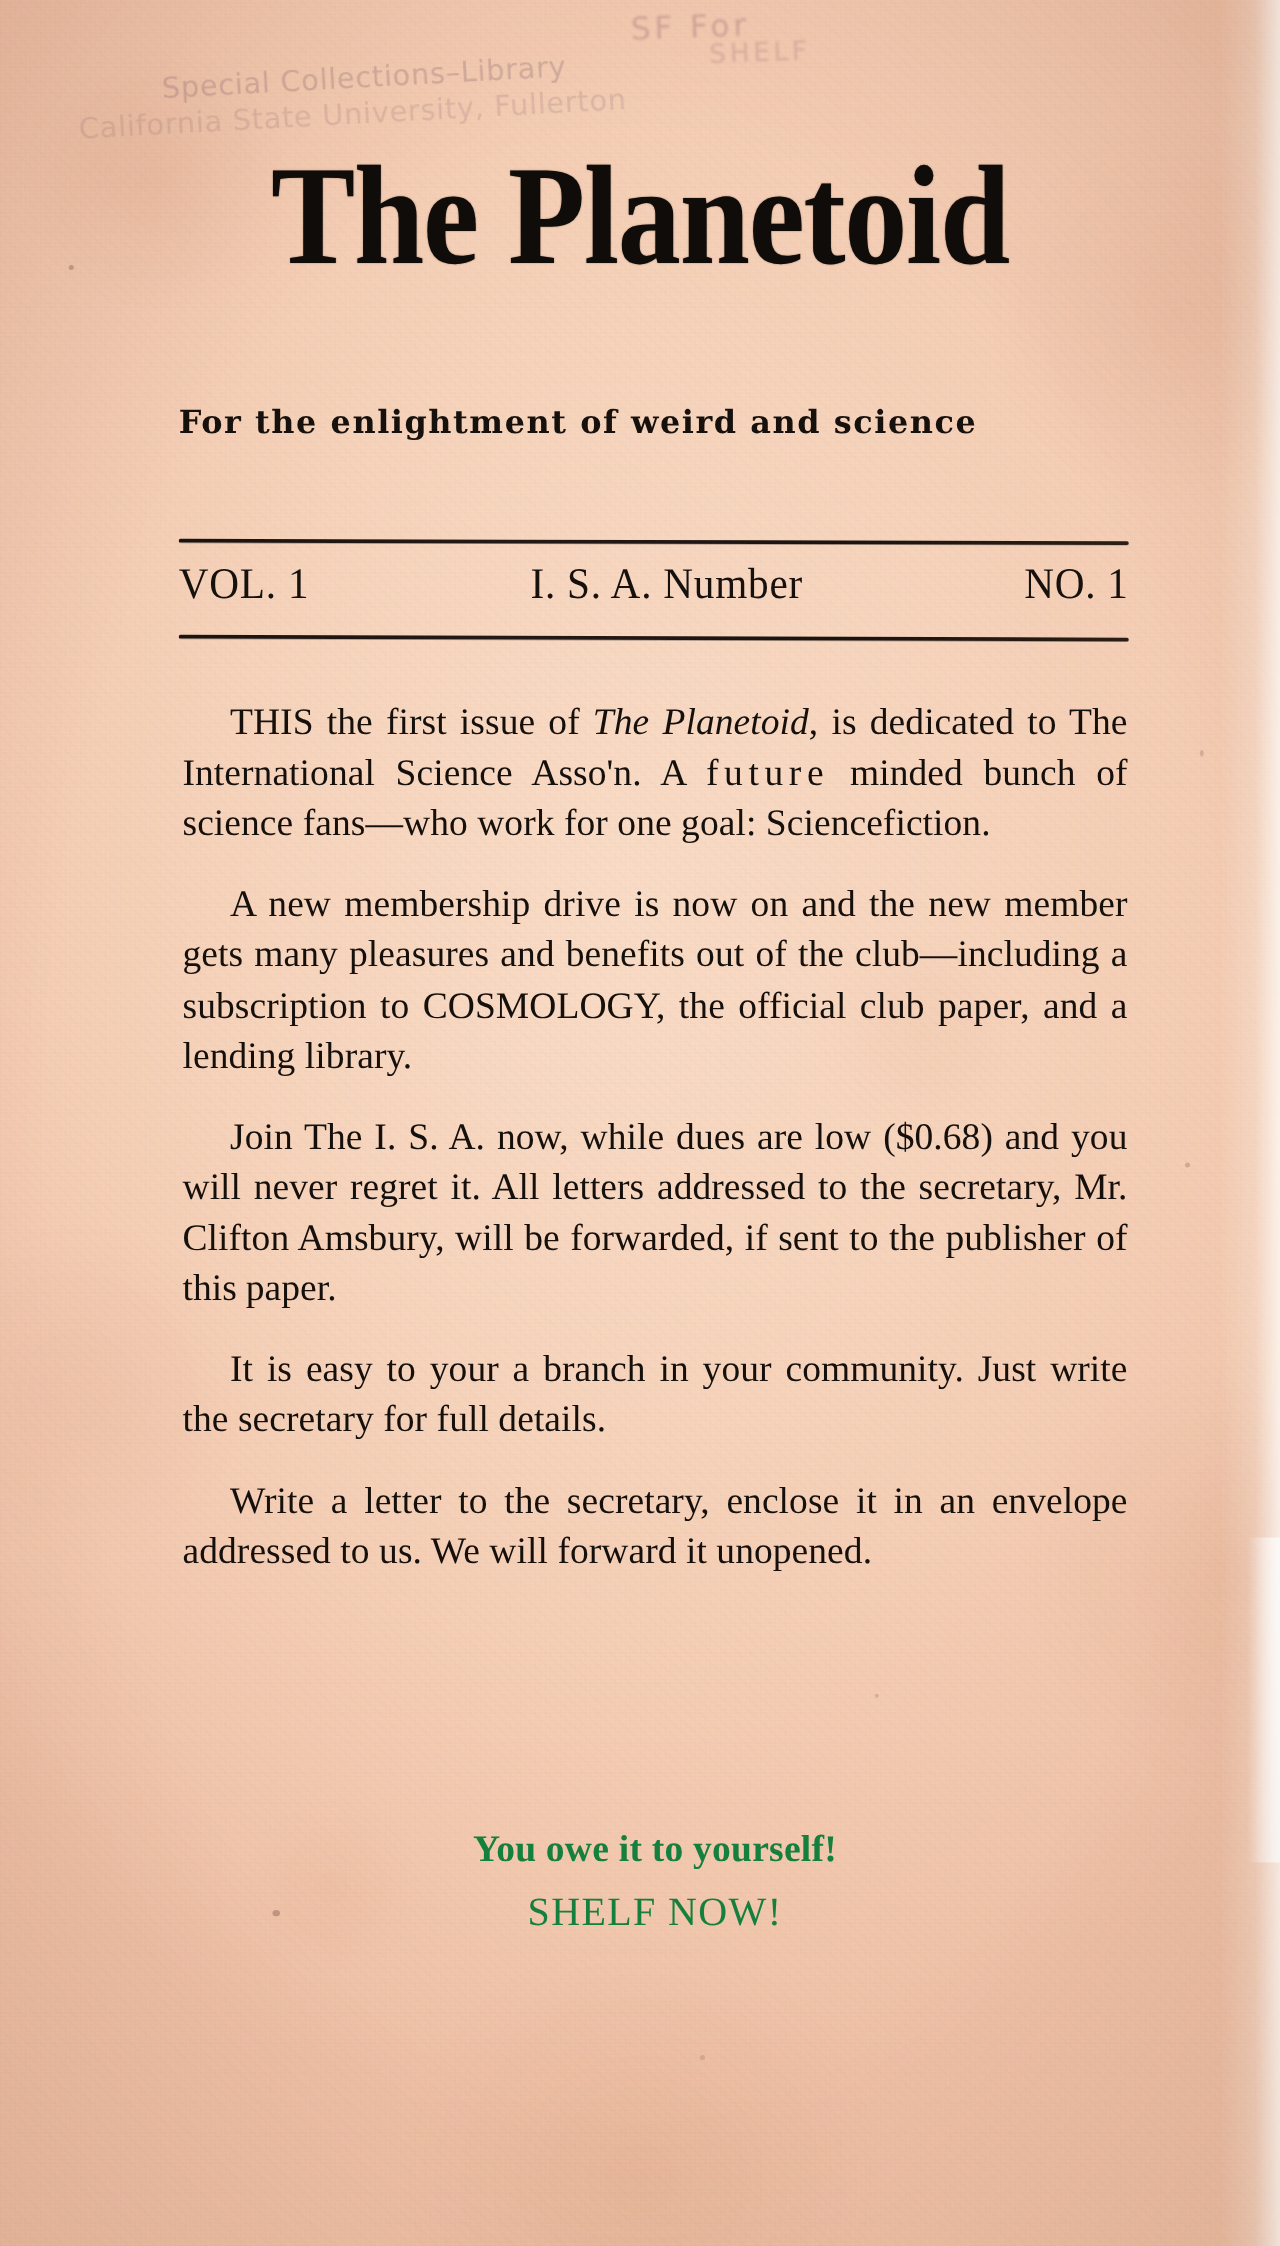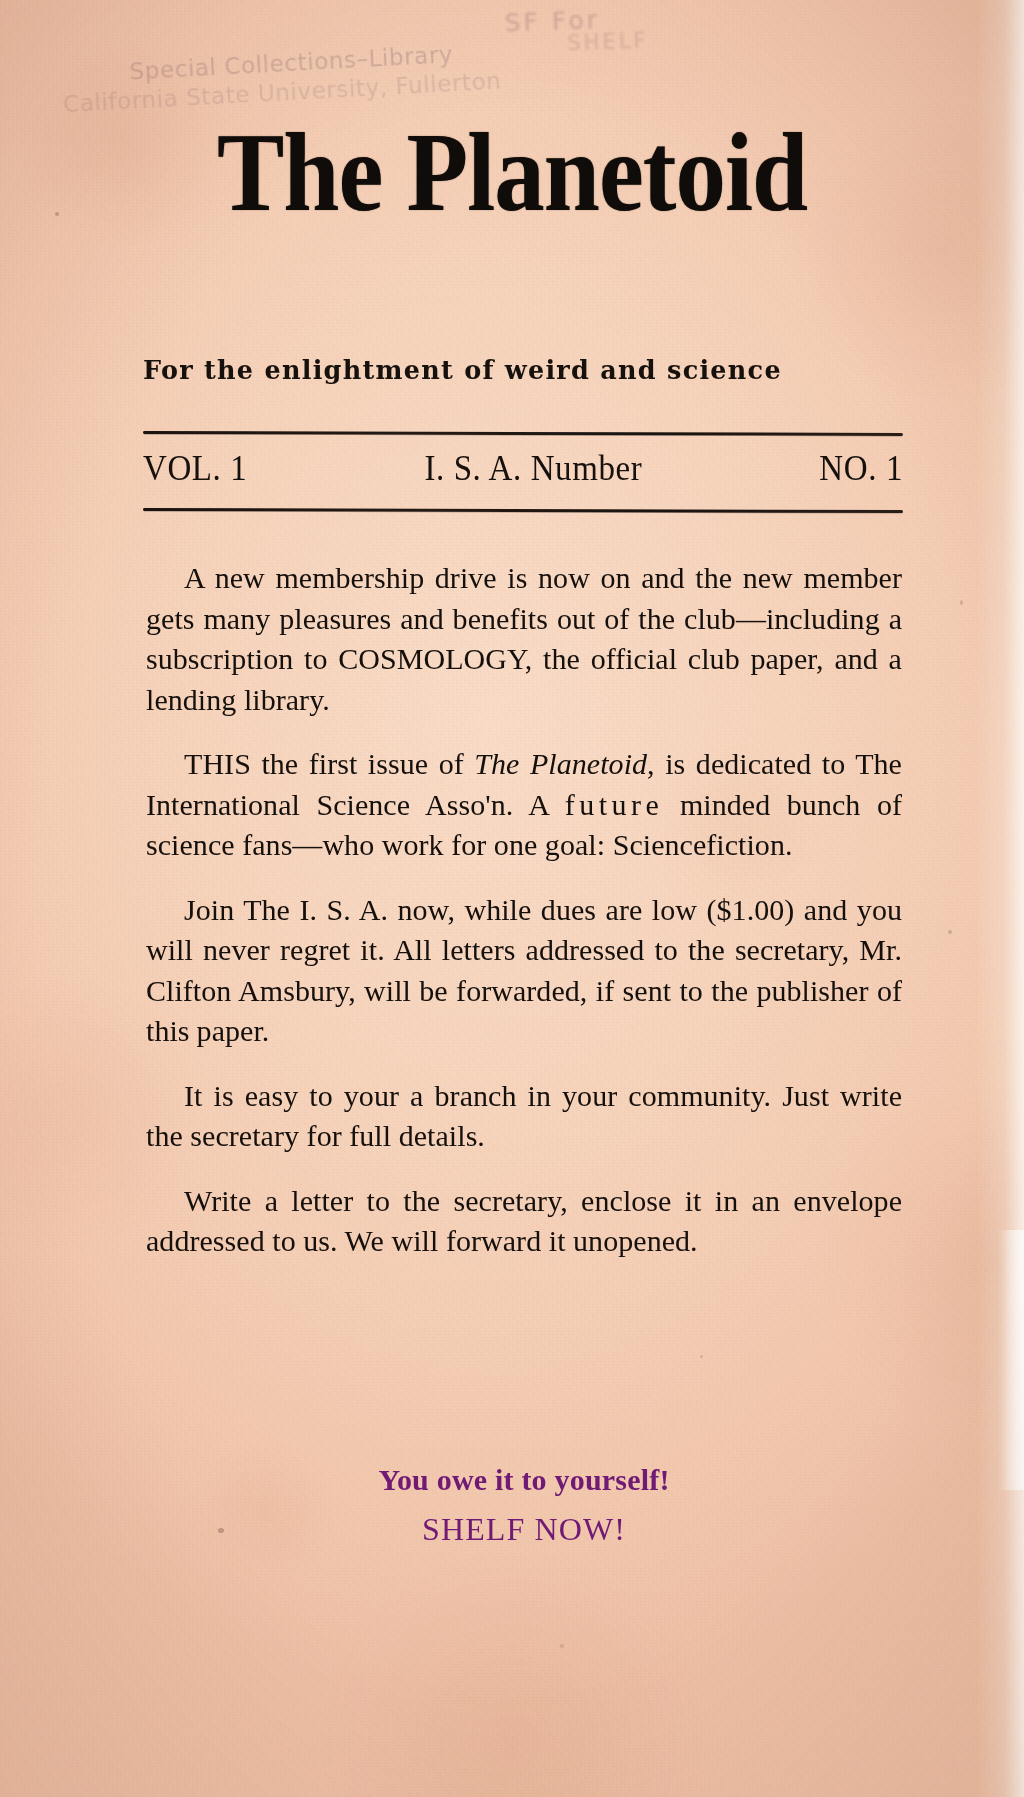--- a/index.html
+++ b/index.html
@@ -145,21 +145,20 @@
     position: absolute;
     left: 143px;
     top: 320px;
     width: 760px;
     font-family: "DejaVu Serif", "Liberation Serif", serif;
     font-weight: 700;
     font-size: 25.5px;
     line-height: 1.42;
     letter-spacing: 1.25px;
     color: #17110e;
-    margin-top: 32px;
   }
   .subtitle .ln2 { display: block; }
 
   
   .rule {
     position: absolute;
     left: 143px;
     width: 760px;
     height: 3px;
     background: linear-gradient(to right, #1a1310 0%, #241a15 35%, #1a1310 70%, #2a1f18 100%);
@@ -205,21 +204,21 @@
   .body-copy p:last-of-type { margin-bottom: 0; margin-top: 21px; }
   .body-copy .tight { word-spacing: -.5px; }
 
   .closing {
     position: absolute;
     left: 146px;
     top: 1463px;
     width: 756px;
     text-align: center;
     font-family: "Liberation Serif", "DejaVu Serif", serif;
-    color: #701a75;
+    color: #15803d;
   }
   .closing .owe {
     font-size: 30px;
     font-weight: 700;
     letter-spacing: .2px;
     margin-bottom: 14px;
   }
   .closing .join {
     font-size: 32px;
     letter-spacing: 1.1px;
@@ -266,25 +265,25 @@
     <div class="rule rule-top"></div>
     <div class="volume-line">
       <span>VOL. 1</span>
       <span>I. S. A. Number</span>
       <span>NO. 1</span>
     </div>
     <div class="rule rule-bottom"></div>
 
     <div class="body-copy">
 
+      <p><span>THIS the first issue of </span><i>The Planetoid</i><span>, is dedicated to The International Science Asso'n.  A </span><span style="letter-spacing:4.5px">future</span><span> minded bunch of science fans—who work for one goal: Sciencefiction.</span></p>
+
       <p>A new membership drive is now on and the new member gets many pleasures and benefits out of the club—including a subscription to COSMOLOGY, the official club paper, and a lending library.</p>
 
-      <p><span>THIS the first issue of </span><i>The Planetoid</i><span>, is dedicated to The International Science Asso'n.  A </span><span style="letter-spacing:4.5px">future</span><span> minded bunch of science fans—who work for one goal: Sciencefiction.</span></p>
-
-      <p class="tight">Join The I. S. A. now, while dues are low ($1.00) and you will never regret it.   All letters addressed to the secretary, Mr. Clifton Amsbury, will be forwarded, if sent to the publisher of this paper.</p>
+      <p class="tight">Join The I. S. A. now, while dues are low ($0.68) and you will never regret it.   All letters addressed to the secretary, Mr. Clifton Amsbury, will be forwarded, if sent to the publisher of this paper.</p>
 
       <p>It is easy to your a branch in your community.  Just write the secretary for full details.</p>
 
       <p>Write a letter to the secretary, enclose it in an envelope addressed to us.  We will forward it unopened.</p>
     </div>
 
     <div class="closing">
       <div class="owe">You owe it to yourself!</div>
       <div class="join">SHELF NOW!</div>
     </div>

